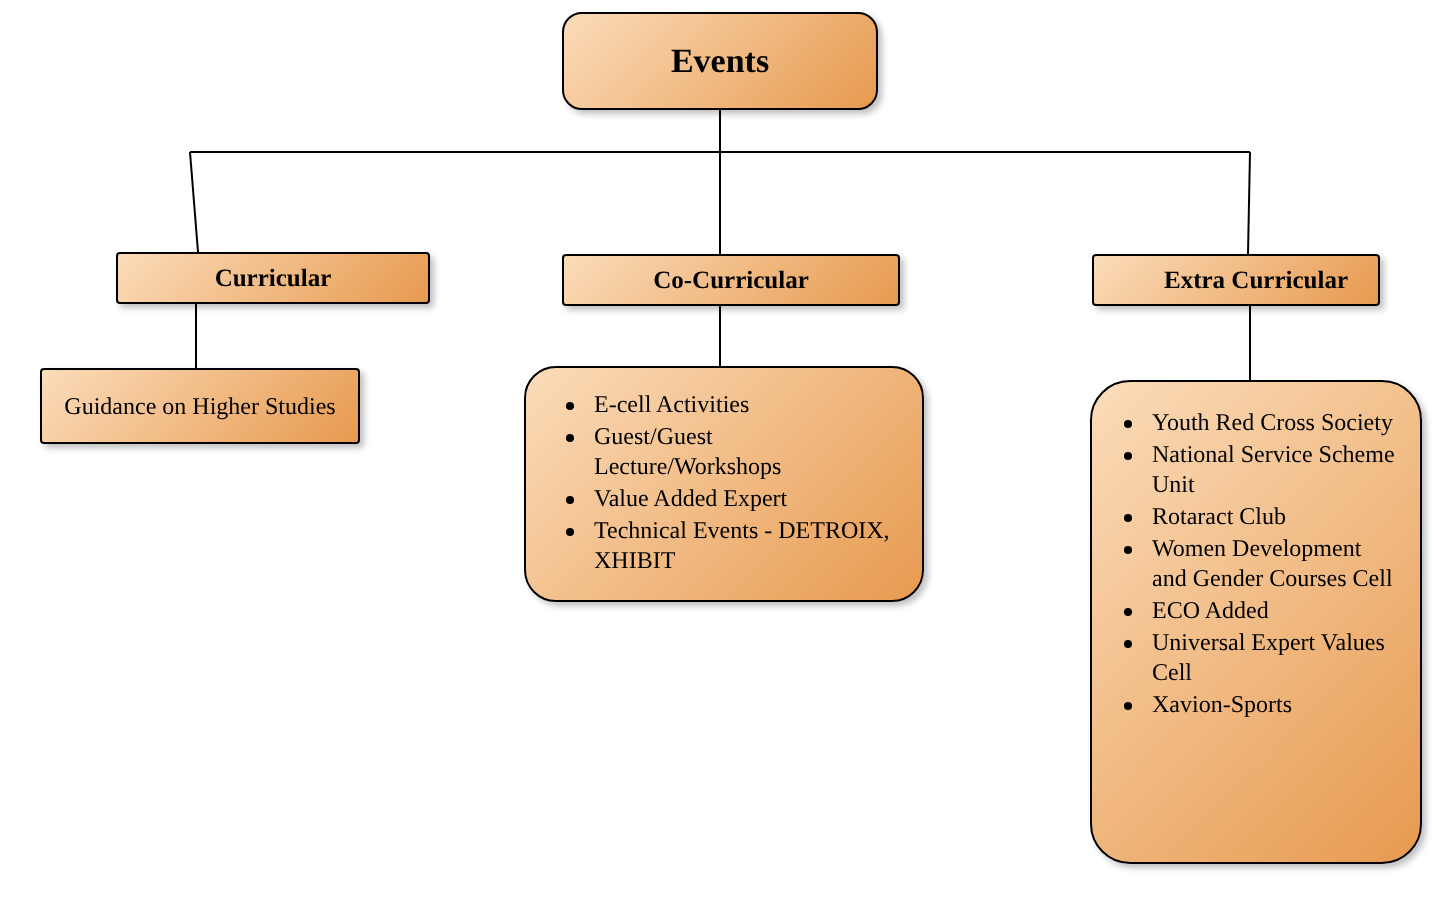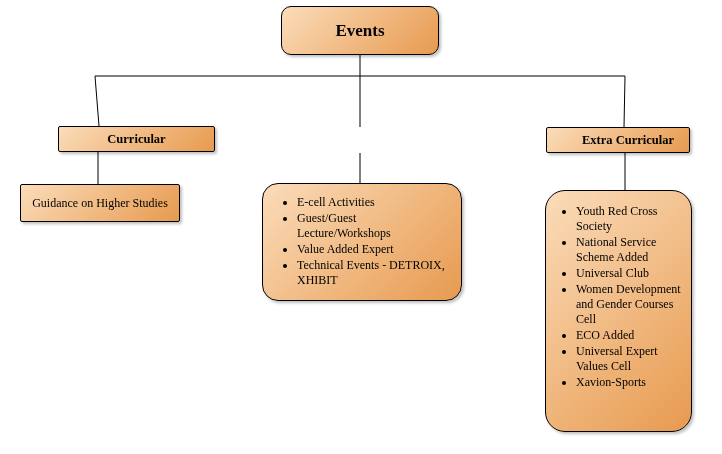--- a/index.html
+++ b/index.html
@@ -56,21 +56,21 @@
     display: flex; align-items: center; justify-content: center;
     text-align: center;
     font-size: 12px; line-height: 15px;
     padding: 2px 6px;
   }
   .list-node {
     border-radius: 16px;
     font-size: 12px; line-height: 15px;
   }
   .list-co    { left: 262px; top: 183px; width: 200px; height: 118px; }
-  .list-extra { left: 545px; top: 190px; width: 147px; height: 242px; border-radius: 20px; }
+  .list-extra { left: 545px; top: 190px; width: 166px; height: 242px; border-radius: 20px; }
   .list-node ul {
     margin: 0;
     padding: 0 10px 0 34px;
     list-style-type: disc;
   }
   .list-co ul    { padding-top: 11px; }
   .list-extra ul { padding-top: 13px; padding-left: 30px; }
   .list-node li { margin: 0 0 1px 0; }
 </style>
 </head>
@@ -88,39 +88,40 @@
       <line x1="98" y1="152" x2="98" y2="184"></line>
       <line x1="360" y1="153" x2="360" y2="183"></line>
       <line x1="625" y1="153" x2="625" y2="190"></line>
     </g>
   </svg>
 
   <div class="node root-node">Events</div>
 
   <div class="node header-node header-curricular">Curricular</div>
 
+  <div class="node header-node header-co">Co-Curricular</div>
 
   <div class="node header-node header-extra">Extra Curricular</div>
 
   <div class="node leaf-plain">Guidance on Higher Studies</div>
 
   <div class="node list-node list-co">
     <ul>
       <li>E-cell Activities</li>
       <li>Guest/Guest Lecture/Workshops</li>
       <li>Value Added Expert</li>
       <li>Technical Events - DETROIX, XHIBIT</li>
     </ul>
   </div>
 
   <div class="node list-node list-extra">
     <ul>
       <li>Youth Red Cross Society</li>
-      <li>National Service Scheme Added</li>
-      <li>Universal Club</li>
+      <li>National Service Scheme Unit</li>
+      <li>Rotaract Club</li>
       <li>Women Development and Gender Courses Cell</li>
       <li>ECO Added</li>
       <li>Universal Expert Values Cell</li>
       <li>Xavion-Sports</li>
     </ul>
   </div>
 
 </div>
 
 </body></html>

